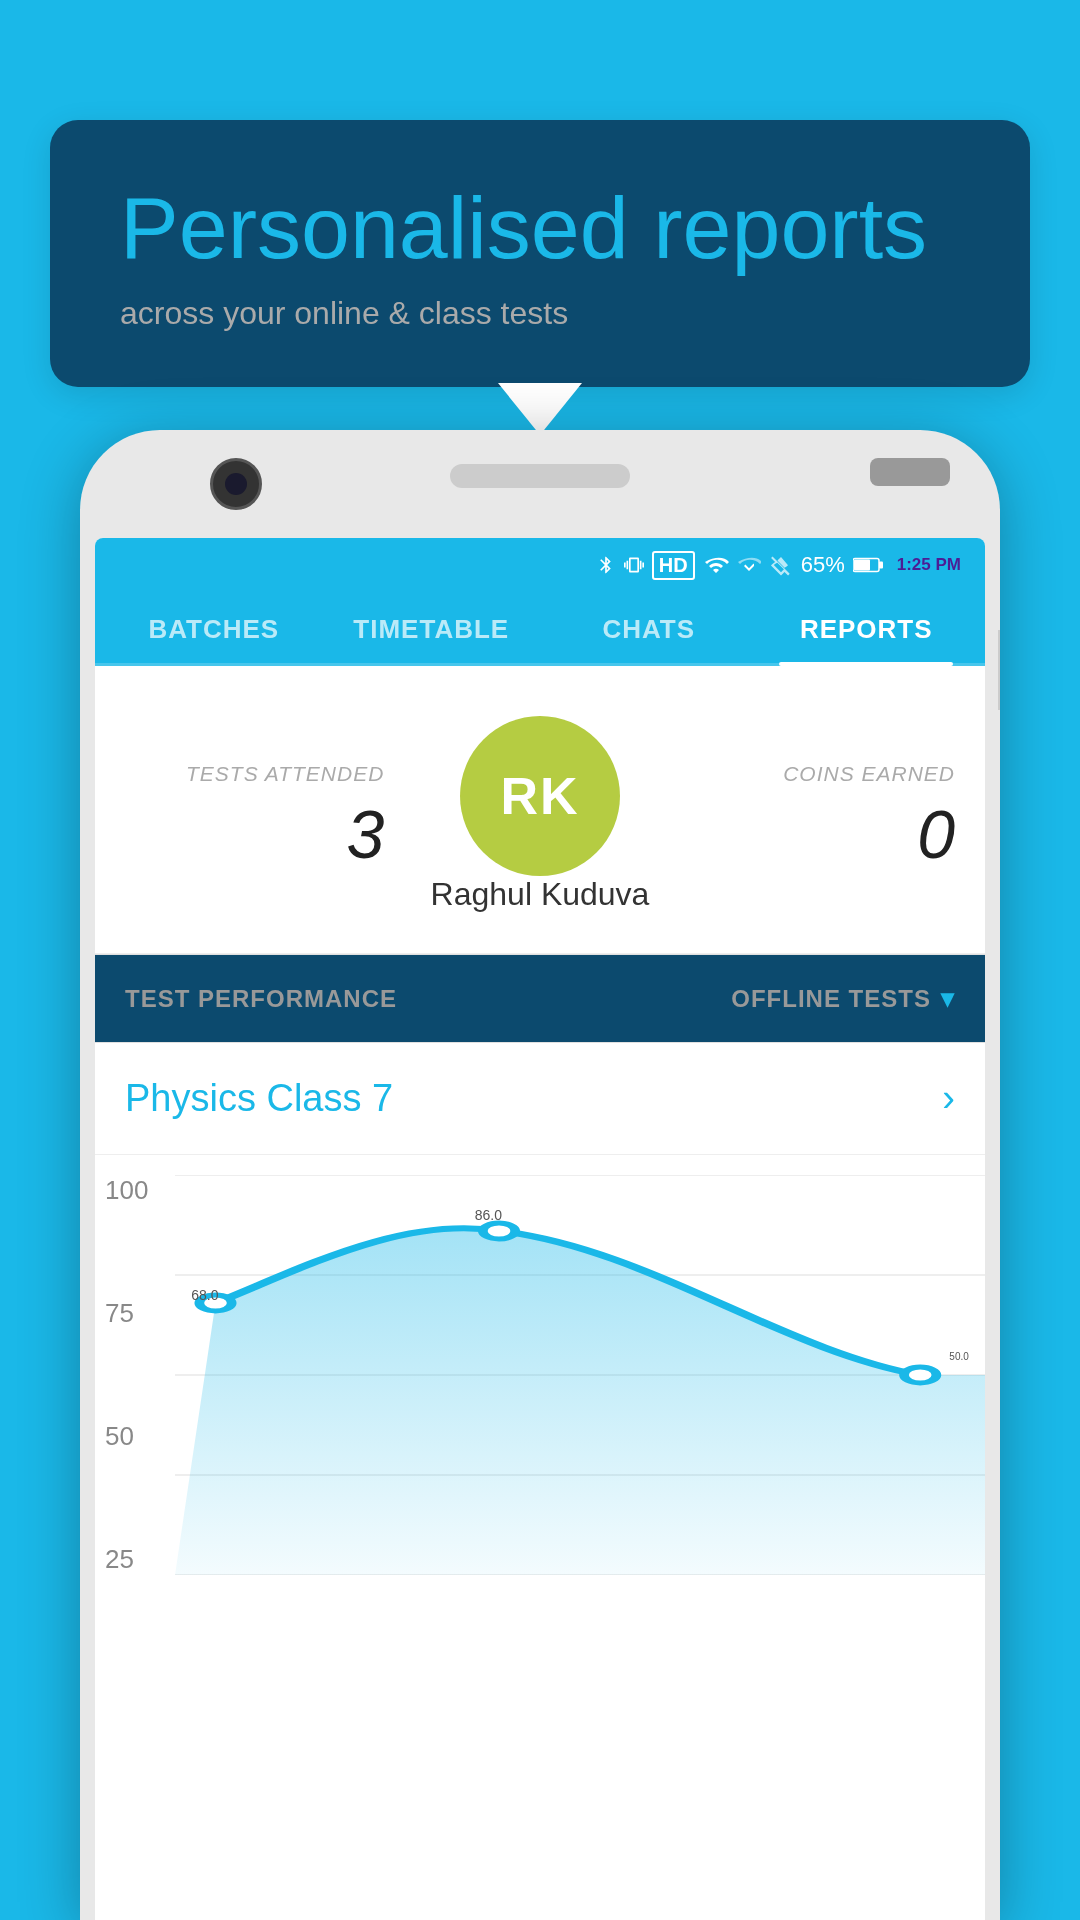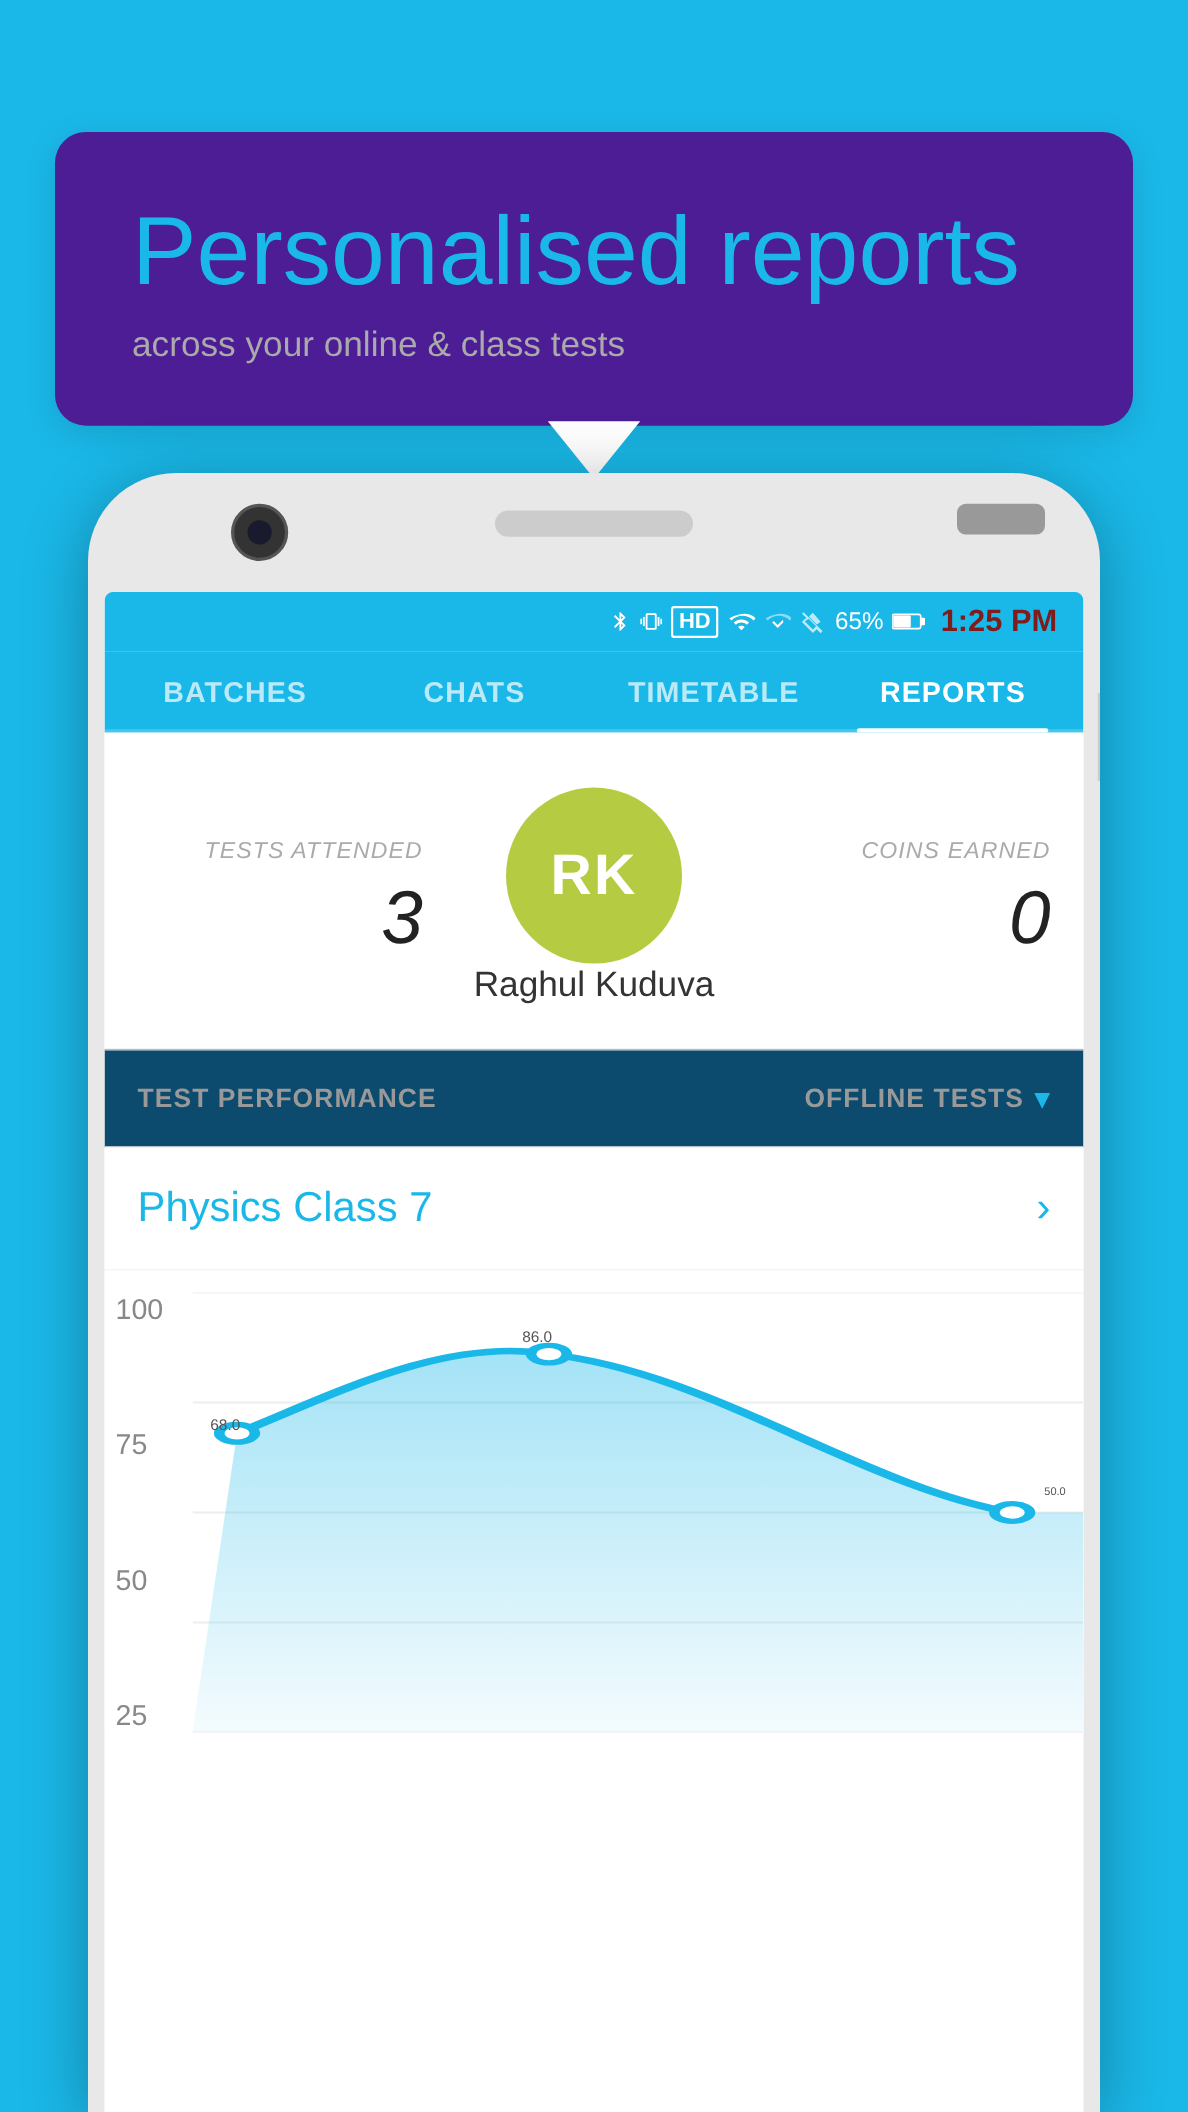--- a/index.html
+++ b/index.html
@@ -13,21 +13,21 @@
       overflow: hidden;
       position: relative;
     }
 
     
     .speech-bubble {
       position: absolute;
       top: 120px;
       left: 50px;
       right: 50px;
-      background: #4c1d95;
+      background: #0c4a6e;
       border-radius: 28px;
       padding: 60px 70px 55px 70px;
       box-shadow: 0 8px 30px rgba(0,0,0,0.12);
     }
 
     .speech-bubble::after {
       content: '';
       position: absolute;
       bottom: -48px;
       left: 50%;
@@ -389,28 +389,28 @@
           <path d="M20.49 20.49L3.51 3.51 2.1 4.93 6.1 8.93C3.63 10.44 2.26 12.23 2 12.5l10 10 3.5-3.5 3.57 3.57 1.42-1.58zm-4.9-4.9l-3.6 3.6-7.2-7.2c.9-.85 2.1-1.65 3.5-2.2l7.3 7.3v-1.5zM12 4L8.44 7.56l7.1 7.1C17.52 13.64 18.8 12.5 19 12.25L12 4z"></path>
         </svg>
 
         <span style="color:white;font-size:22px;font-weight:500;">65%</span>
         <svg width="30" height="20" viewBox="0 0 30 15" fill="white">
           <rect x="0" y="1" width="26" height="13" rx="2" ry="2" stroke="white" stroke-width="1.5" fill="none"></rect>
           <rect x="1" y="2" width="16" height="11" rx="1" fill="white"></rect>
           <rect x="26" y="4" width="4" height="7" rx="1" fill="white"></rect>
         </svg>
 
-        <span style="color:#7f1d1d;font-size:28px;font-weight:600;margin-left:6px;">1:25 PM</span>
+        <span style="color:#4c1d95;font-size:17px;font-weight:600;margin-left:6px;">1:25 PM</span>
       </div>
     </div>
 
     <div class="nav-tabs">
       <div class="nav-tab">BATCHES</div>
+      <div class="nav-tab">TIMETABLE</div>
       <div class="nav-tab">CHATS</div>
-      <div class="nav-tab">TIMETABLE</div>
       <div class="nav-tab active">REPORTS</div>
     </div>
 
     <div class="user-section">
 
       <div class="stat-block">
         <div class="stat-label">TESTS ATTENDED</div>
         <div class="stat-value">3</div>
       </div>
 

